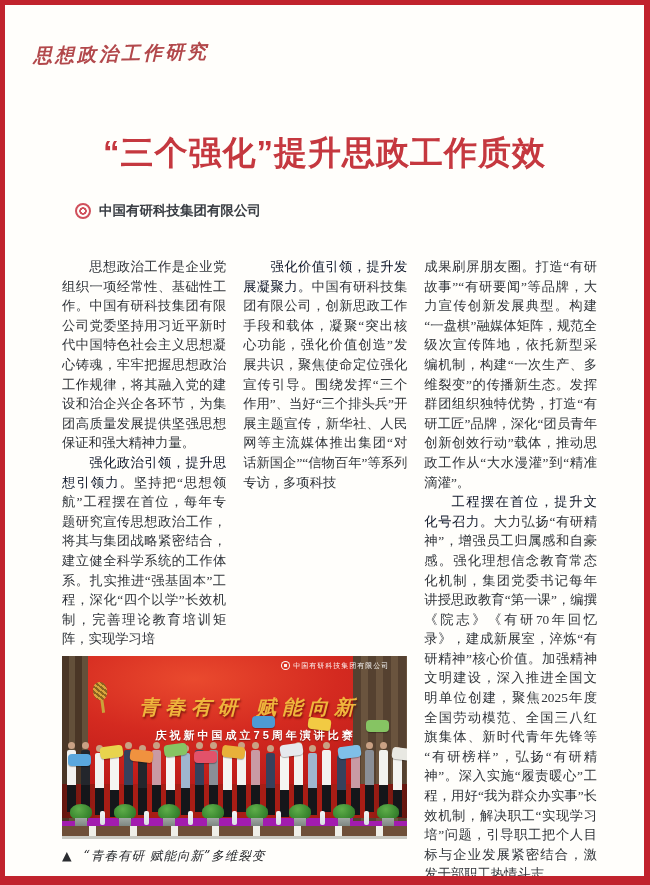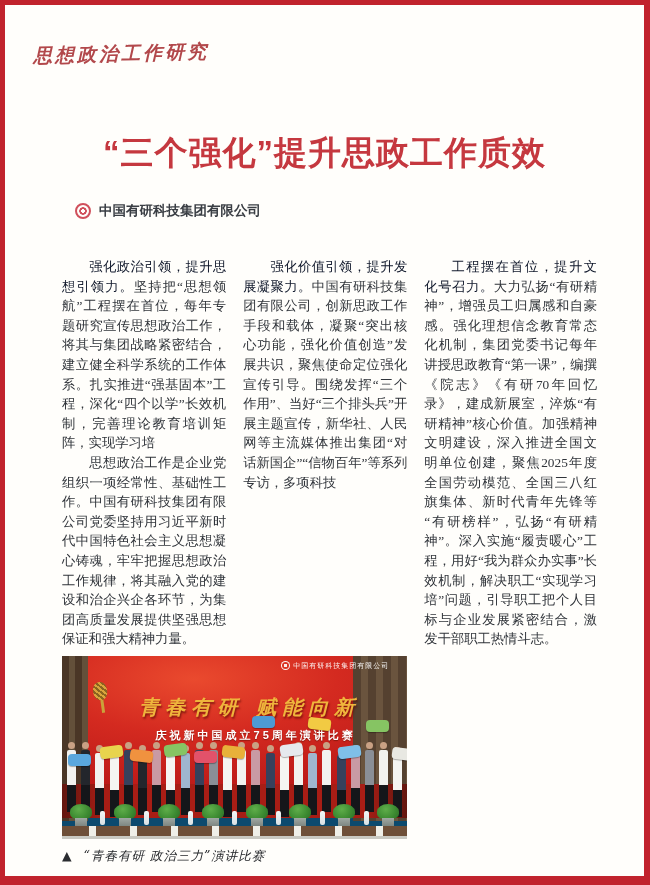--- a/index.html
+++ b/index.html
@@ -47,21 +47,21 @@
   .para{margin:0;}
   .indent{text-indent:2.05em;}
   .lead{
     color:#0f172a;font-weight:400;
     font-family:"Liberation Sans","DejaVu Sans",sans-serif;
   }
 
   
   .photo{
     position:relative;margin:7px 0 0 0;width:100%;height:183px;
-    background:#0c4a6e;overflow:hidden;
+    background:#a21caf;overflow:hidden;
   }
   .wood{position:absolute;top:0;bottom:18px;}
   .wood-left{left:0;width:26px;
     background:repeating-linear-gradient(90deg,#4a3626 0 7px,#63503a 7px 13px);}
   .wood-right{right:0;width:54px;
     background:repeating-linear-gradient(90deg,#554130 0 8px,#6a543e 8px 15px);}
   .screen{
     position:absolute;left:26px;right:54px;top:0;height:128px;
     background:radial-gradient(120% 95% at 40% 18%,#ea4a2e 0%,#d42a20 45%,#b81717 100%);
   }
@@ -146,22 +146,22 @@
   <div class="byline">
     <span class="byline-icon"></span>
     <span>中国有研科技集团有限公司</span>
   </div>
 
   <div class="article-body">
 
     <div class="left-two">
       <div class="cols2">
         <div class="col">
+          <p class="para indent"><span>思想政治工作是企业党组织一项经常性、基础性工作。中国有研科技集团有限公司党委坚持用习近平新时代中国特色社会主义思想凝心铸魂，牢牢把握思想政治工作规律，将其融入党的建设和治企兴企各环节，为集团高质量发展提供坚强思想保证和强大精神力量。</span></p>
           <p class="para indent"><span class="lead">强化政治引领，提升思想引领力。</span><span>坚持把“思想领航”工程摆在首位，每年专题研究宣传思想政治工作，将其与集团战略紧密结合，建立健全科学系统的工作体系。扎实推进“强基固本”工程，深化“四个以学”长效机制，完善理论教育培训矩阵，实现学习培</span></p>
-          <p class="para indent"><span>思想政治工作是企业党组织一项经常性、基础性工作。中国有研科技集团有限公司党委坚持用习近平新时代中国特色社会主义思想凝心铸魂，牢牢把握思想政治工作规律，将其融入党的建设和治企兴企各环节，为集团高质量发展提供坚强思想保证和强大精神力量。</span></p>
         </div>
         <div class="col">
           <p class="para indent"><span class="lead">强化价值引领，提升发展凝聚力。</span><span>中国有研科技集团有限公司，创新思政工作手段和载体，凝聚“突出核心功能，强化价值创造”发展共识，聚焦使命定位强化宣传引导。围绕发挥“三个作用”、当好“三个排头兵”开展主题宣传，新华社、人民网等主流媒体推出集团“对话新国企”“信物百年”等系列专访，多项科技</span></p>
         </div>
       </div>
 
       <figure class="photo">
         <div class="wood wood-left"></div>
         <div class="wood wood-right"></div>
         <div class="screen"></div>
@@ -231,22 +231,23 @@
             <i class="bottle"></i>
           <i class="plant"></i>
             <i class="bottle"></i>
           <i class="plant"></i>
         </div>
         <div class="tableedge"></div>
       </figure>
 
       <div class="caption">
         <span class="cap-marker">▲</span>
-        <span>“青春有研 政治三力”演讲比赛</span>
+        <span>“青春有研 赋能向新”多维裂变</span>
       </div>
     </div>
 
     <div class="col3">
+      <p class="para"><span>成果刷屏朋友圈。打造“有研故事”“有研要闻”等品牌，大力宣传创新发展典型。构建“一盘棋”融媒体矩阵，规范全级次宣传阵地，依托新型采编机制，构建“一次生产、多维裂变”的传播新生态。发挥群团组织独特优势，打造“有研工匠”品牌，深化“团员青年创新创效行动”载体，推动思政工作从“大水漫灌”到“精准滴灌”。</span></p>
       <p class="para indent"><span class="lead">工程摆在首位，提升文化号召力。</span><span>大力弘扬“有研精神”，增强员工归属感和自豪感。强化理想信念教育常态化机制，集团党委书记每年讲授思政教育“第一课”，编撰《院志》《有研70年回忆录》，建成新展室，淬炼“有研精神”核心价值。加强精神文明建设，深入推进全国文明单位创建，聚焦2025年度全国劳动模范、全国三八红旗集体、新时代青年先锋等“有研榜样”，弘扬“有研精神”。深入实施“履责暖心”工程，用好“我为群众办实事”长效机制，解决职工“实现学习培”问题，引导职工把个人目标与企业发展紧密结合，激发干部职工热情斗志。</span></p>
     </div>
 
   </div>
 </div>
 
 </body></html>

